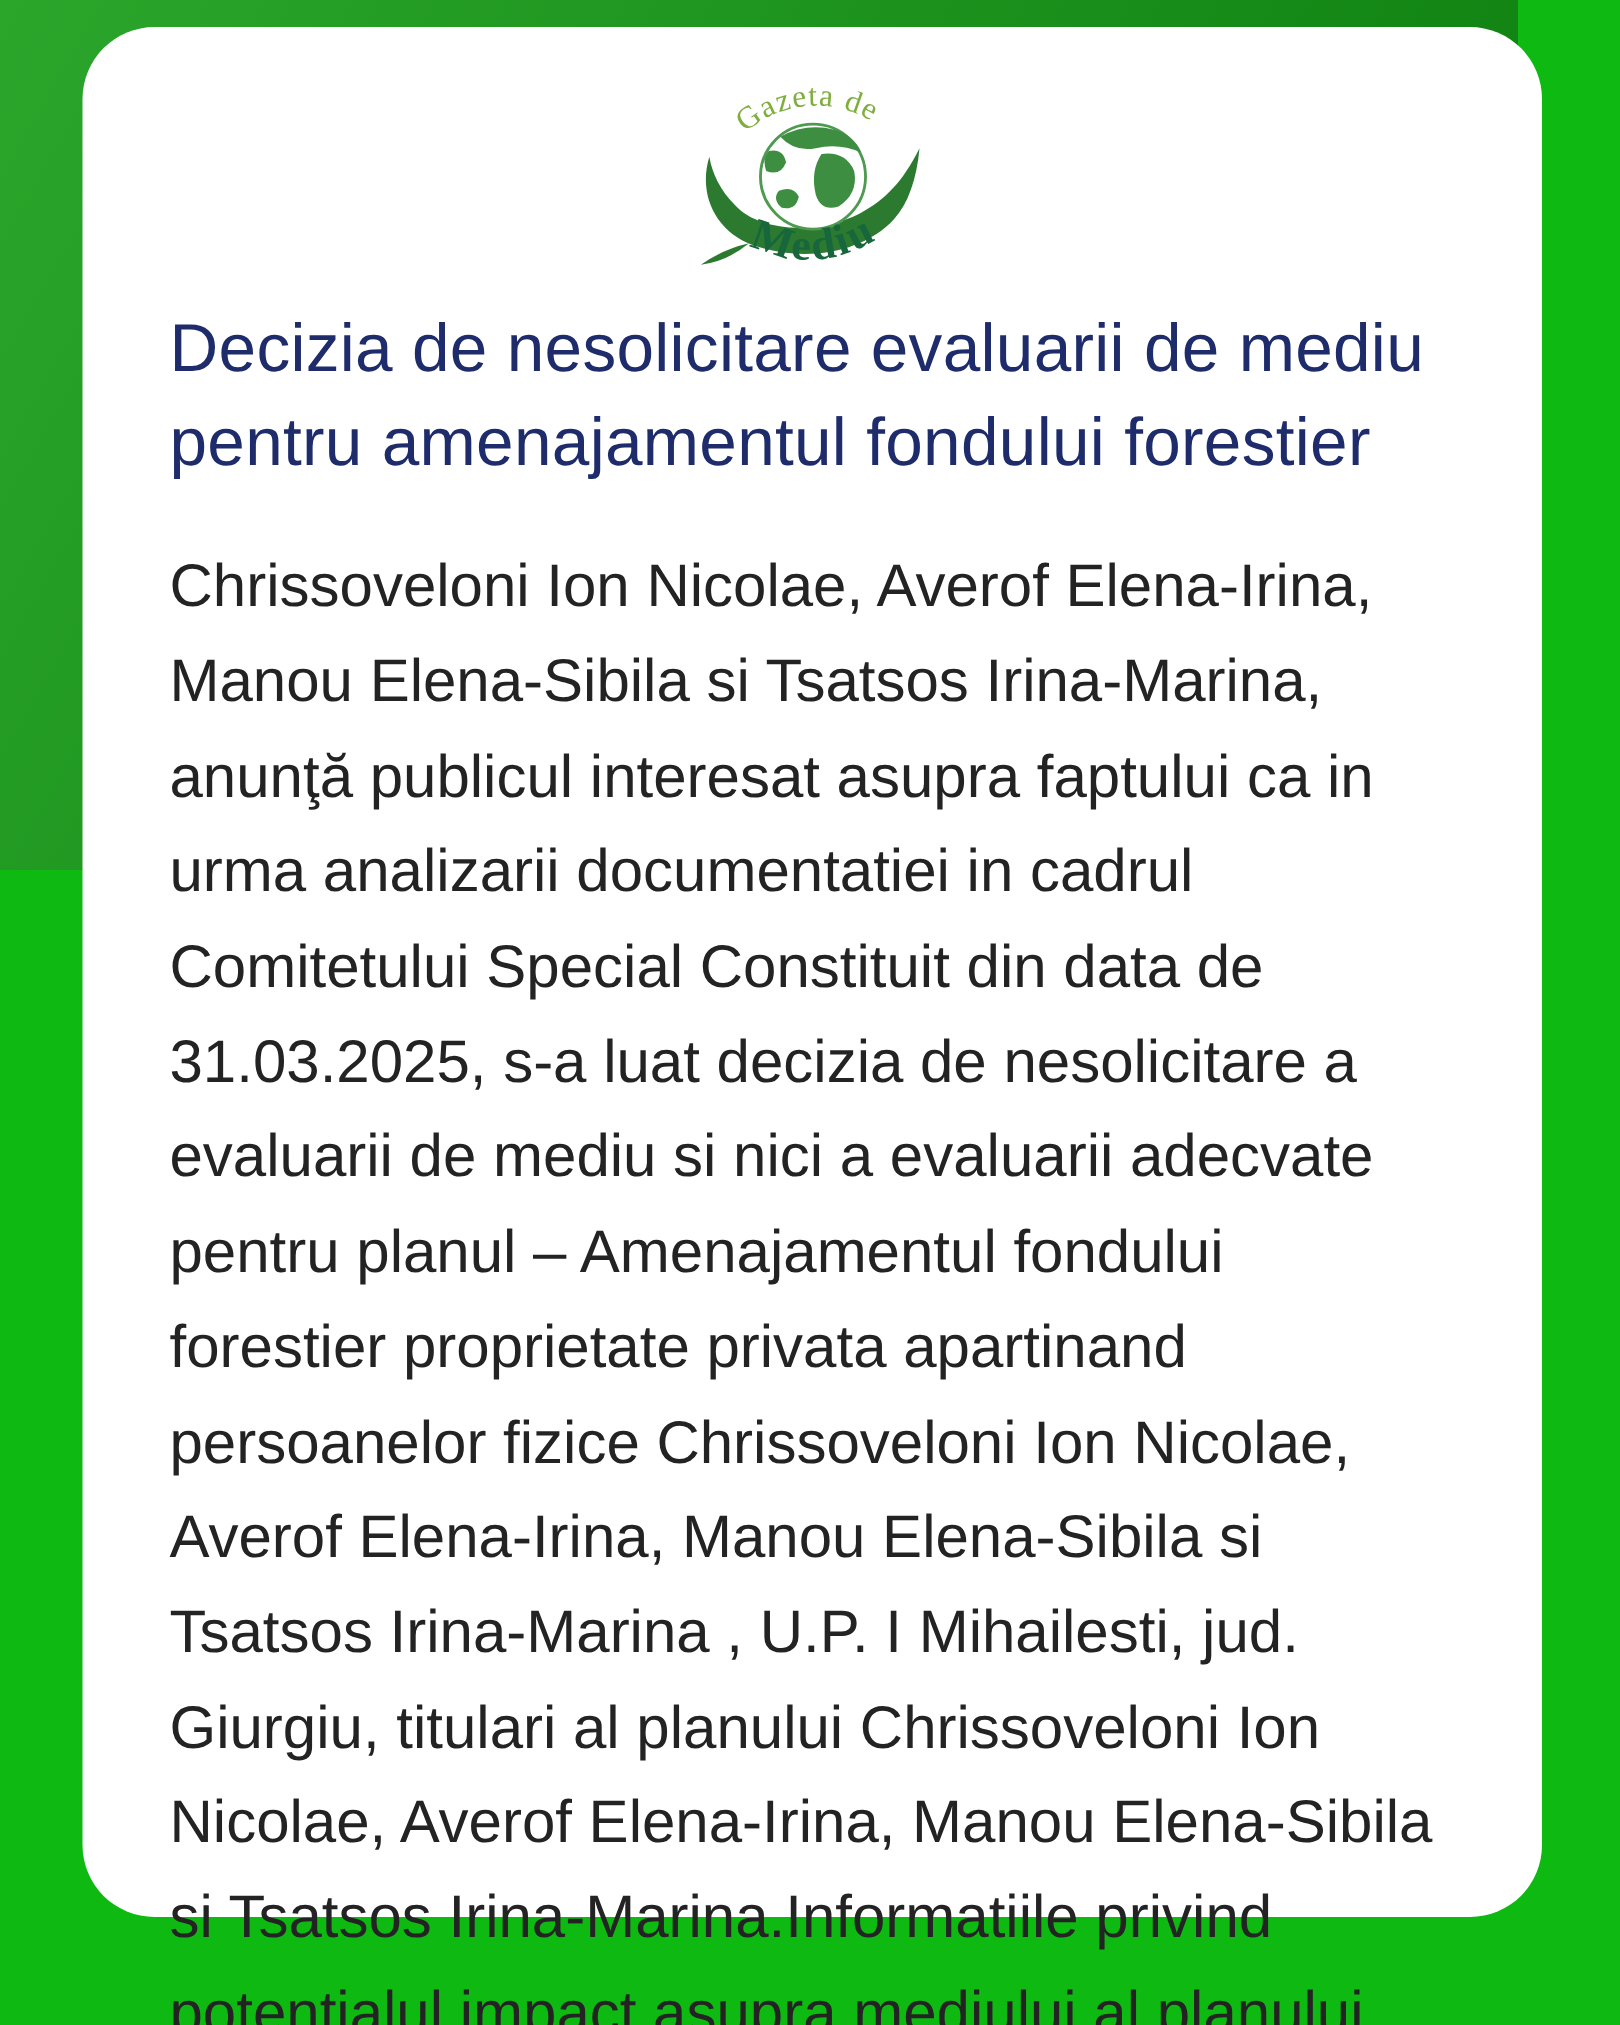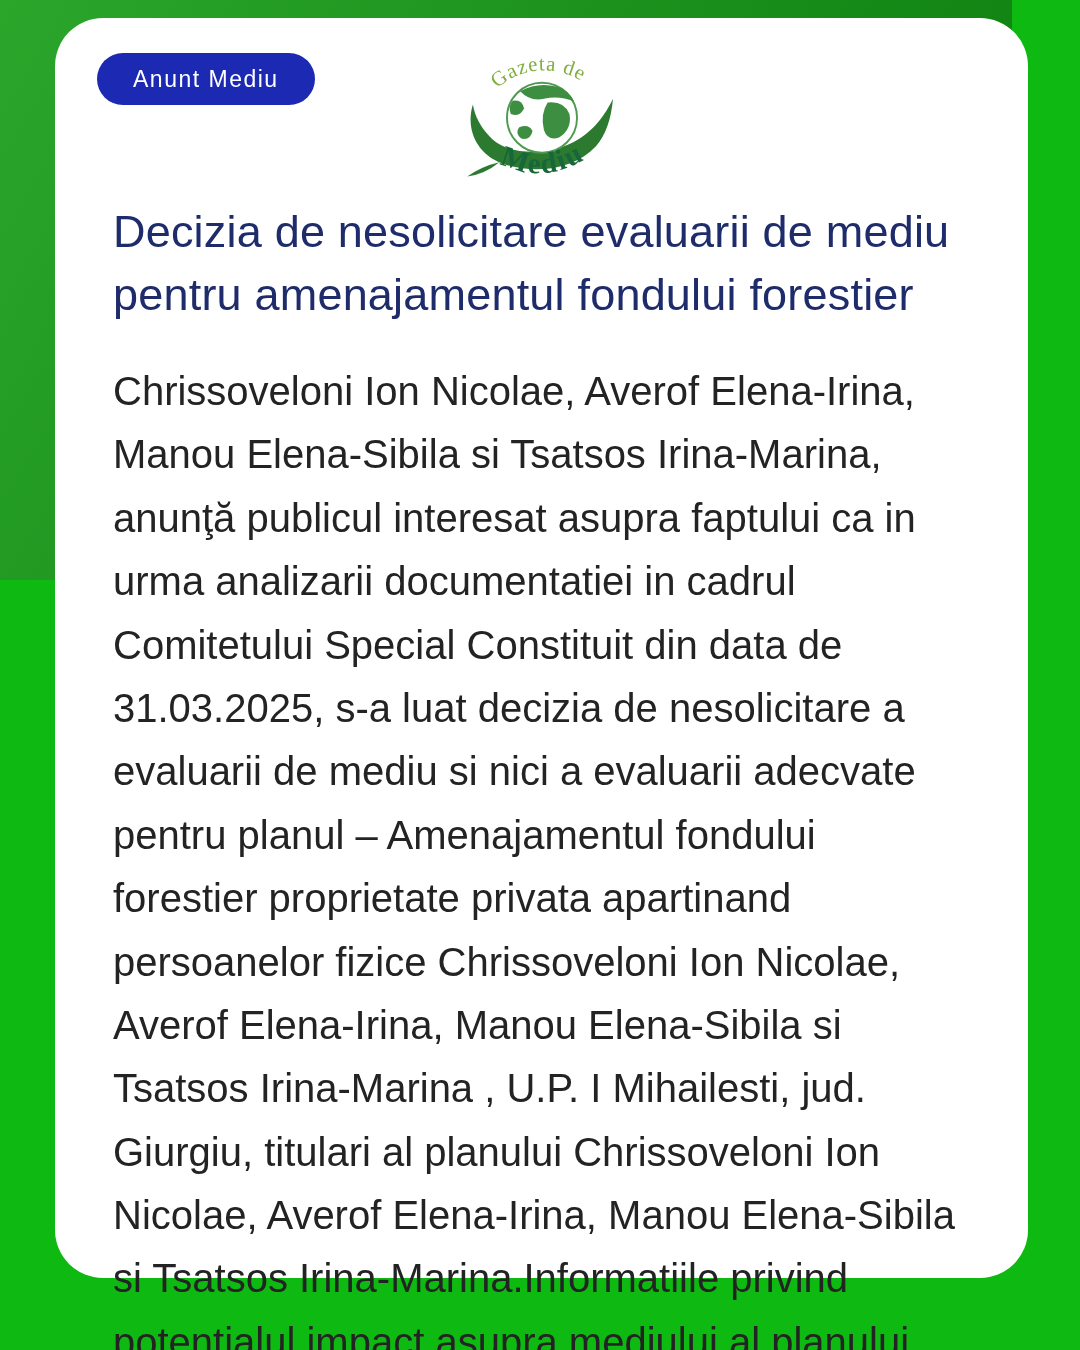--- a/index.html
+++ b/index.html
@@ -41,23 +41,20 @@
     color: #232323; font-weight: 400;
   }
 </style>
 </head>
 <body>
 
 <div class="bg-accent"></div>
 
 <div class="card">
 
-  <div class="badge">
-    <span>Anunt Mediu</span>
-  </div>
 
   <svg class="logo" viewBox="0 0 190 150" aria-hidden="true">
     <defs>
       <path id="arcTop" d="M 26,84 A 74,74 0 0 1 164,72" fill="none"></path>
       <path id="arcBottom" d="M 24,110 Q 95,170 166,104" fill="none"></path>
     </defs>
 
     <g>
       <path fill="#2c7a30" d="M 22,66
                C 14,92 26,118 52,128

